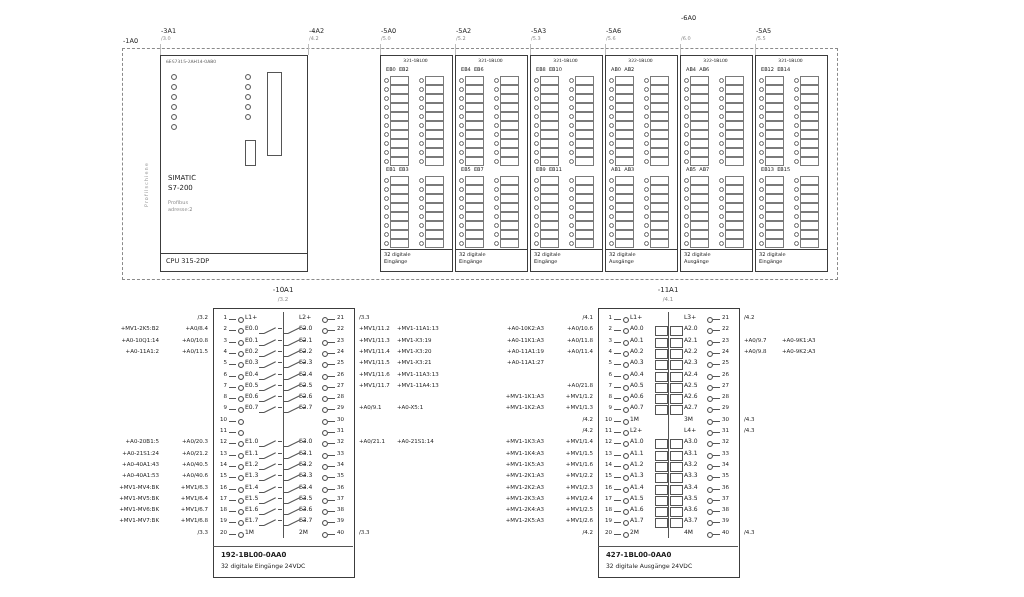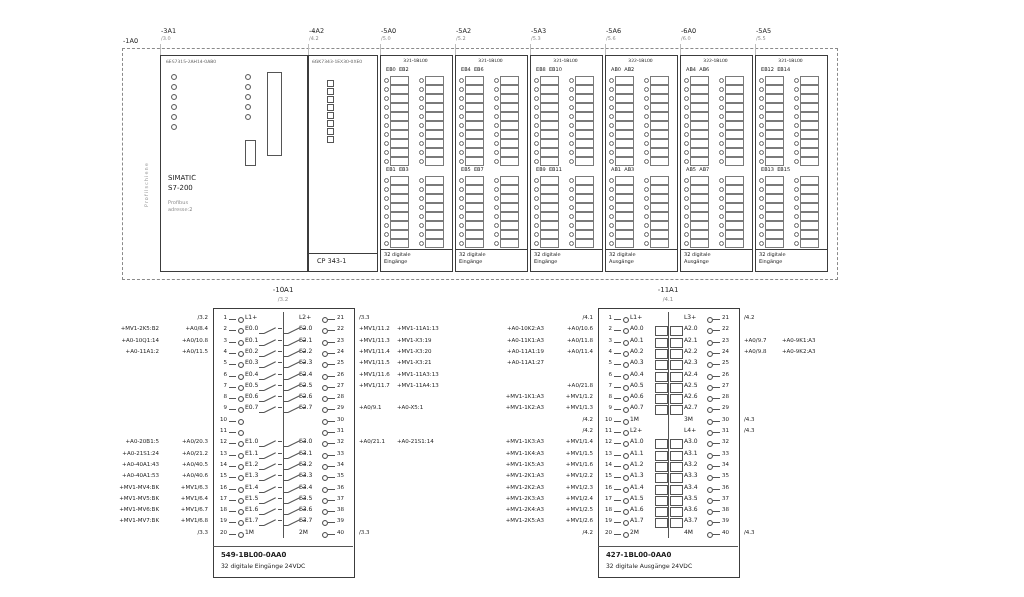--- a/index.html
+++ b/index.html
@@ -56,38 +56,27 @@
       <div class="a c5" style="left: 84px; top: 28px;"></div>
       <div class="a c5" style="left: 84px; top: 38px;"></div>
       <div class="a c5" style="left: 84px; top: 48px;"></div>
       <div class="a c5" style="left: 84px; top: 58px;"></div>
       <div class="a rect" style="left: 106px; top: 16px; width: 13px; height: 82px;"></div>
       <div class="a rect" style="left: 84px; top: 84px; width: 9px; height: 24px;"></div>
       <div class="a t7" style="left: 7px; top: 118px;">SIMATIC</div>
       <div class="a t7" style="left: 7px; top: 128px;">S7-200</div>
       <div class="a t5 gray" style="left: 7px; top: 144px;">Profibus</div>
       <div class="a t5 gray" style="left: 7px; top: 151px;">adresse:2</div>
+      <div class="a mfoot">
+        <div class="a t65" style="left: 5px; top: 4px;">CPU 315-2DP</div>
+      </div>
     </div>
     <div class="a t65" style="left: 309px; top: 28px;">-4A2</div>
     <div class="a t5 gray" style="left: 309px; top: 36px;">/4.2</div>
     <div class="a vl soft" style="left: 308px; top: 44px; height: 11px;"></div>
-    <div class="a module" style="left: 308px; top: 55px; width: 68px; height: 215px;">
-      <div class="a t45 gray2" style="left: 3px; top: 3px;">6GK7343-1EX30-0XE0</div>
-      <div class="a sq" style="left: 18px; top: 24px;"></div>
-      <div class="a sq" style="left: 18px; top: 32px;"></div>
-      <div class="a sq" style="left: 18px; top: 40px;"></div>
-      <div class="a sq" style="left: 18px; top: 48px;"></div>
-      <div class="a sq" style="left: 18px; top: 56px;"></div>
-      <div class="a sq" style="left: 18px; top: 64px;"></div>
-      <div class="a sq" style="left: 18px; top: 72px;"></div>
-      <div class="a sq" style="left: 18px; top: 80px;"></div>
-      <div class="a mfoot">
-        <div class="a t65" style="left: 8px; top: 4px;">CP 343-1</div>
-      </div>
-    </div>
     <div class="a t65" style="left: 381px; top: 28px;">-5A0</div>
     <div class="a t5 gray" style="left: 381px; top: 36px;">/5.0</div>
     <div class="a vl soft" style="left: 380px; top: 44px; height: 11px;"></div>
     <div class="a module" style="left: 380px; top: 55px; width: 71px; height: 215px;">
       <div class="a t45 center" style="left: 0px; top: 2px; width: 69px;">321-1BL00</div>
       <div class="a t5 pre" style="left: 5px; top: 11px;">EB0  EB2</div>
       <div class="a c3" style="left: 3px; top: 22px;"></div>
       <div class="a iocell" style="left: 9px; top: 20px; width: 17px; height: 7px;"></div>
       <div class="a c3" style="left: 38px; top: 22px;"></div>
       <div class="a iocell" style="left: 44px; top: 20px; width: 17px; height: 7px;"></div>
@@ -410,21 +399,21 @@
       <div class="a iocell" style="left: 44px; top: 174px; width: 17px; height: 7px;"></div>
       <div class="a c3" style="left: 3px; top: 185px;"></div>
       <div class="a iocell" style="left: 9px; top: 183px; width: 17px; height: 7px;"></div>
       <div class="a c3" style="left: 38px; top: 185px;"></div>
       <div class="a iocell" style="left: 44px; top: 183px; width: 17px; height: 7px;"></div>
       <div class="a iofoot">
         <div class="a t5" style="left: 3px; top: 2px;">32 digitale</div>
         <div class="a t5" style="left: 3px; top: 9px;">Ausgänge</div>
       </div>
     </div>
-    <div class="a t65" style="left: 681px; top: 28px;">-6A0</div>
+    <div class="a t65" style="left: 681px; top: 15px;">-6A0</div>
     <div class="a t5 gray" style="left: 681px; top: 36px;">/6.0</div>
     <div class="a vl soft" style="left: 680px; top: 44px; height: 11px;"></div>
     <div class="a module" style="left: 680px; top: 55px; width: 71px; height: 215px;">
       <div class="a t45 center" style="left: 0px; top: 2px; width: 69px;">322-1BL00</div>
       <div class="a t5 pre" style="left: 5px; top: 11px;">AB4  AB6</div>
       <div class="a c3" style="left: 3px; top: 22px;"></div>
       <div class="a iocell" style="left: 9px; top: 20px; width: 17px; height: 7px;"></div>
       <div class="a c3" style="left: 38px; top: 22px;"></div>
       <div class="a iocell" style="left: 44px; top: 20px; width: 17px; height: 7px;"></div>
       <div class="a c3" style="left: 3px; top: 31px;"></div>
@@ -877,21 +866,21 @@
     <div class="a t6" style="left: 299px; top: 517.4px; width: 24px;">E3.7</div>
     <div class="a c4" style="left: 322px; top: 520.4px;"></div>
     <div class="a hl" style="left: 328px; top: 522.4px; width: 7px;"></div>
     <div class="a t55" style="left: 337px; top: 517.4px; width: 14px;">39</div>
     <div class="a t6" style="left: 299px; top: 528.7px; width: 24px;">2M</div>
     <div class="a c4" style="left: 322px; top: 531.7px;"></div>
     <div class="a hl" style="left: 328px; top: 533.7px; width: 7px;"></div>
     <div class="a t55" style="left: 337px; top: 528.7px; width: 14px;">40</div>
     <div class="a t55" style="left: 359px; top: 528.7px; width: 40px;">/3.3</div>
     <div class="a hl" style="left: 213px; top: 546px; width: 140px;"></div>
-    <div class="a t7b" style="left: 221px; top: 551px;">549-1BL00-0AA0</div>
+    <div class="a t7b" style="left: 221px; top: 551px;">192-1BL00-0AA0</div>
     <div class="a t6" style="left: 221px; top: 563px;">32 digitale Eingänge 24VDC</div>
     <div class="a t7 center" style="left: 598px; top: 286px; width: 140px;">-11A1</div>
     <div class="a t55 gray center" style="left: 598px; top: 296px; width: 140px;">/4.1</div>
     <div class="a box" style="left: 598px; top: 308px; width: 140px; height: 268px;"></div>
     <div class="a vl" style="left: 668px; top: 312px; height: 226px;"></div>
     <div class="a t55 right" style="left: 547px; top: 314px; width: 46px;">/4.1</div>
     <div class="a t55 right" style="left: 600px; top: 314px; width: 12px;">1</div>
     <div class="a hl" style="left: 614px; top: 319px; width: 7px;"></div>
     <div class="a c4" style="left: 623px; top: 317px;"></div>
     <div class="a t6" style="left: 630px; top: 314px; width: 26px;">L1+</div>

